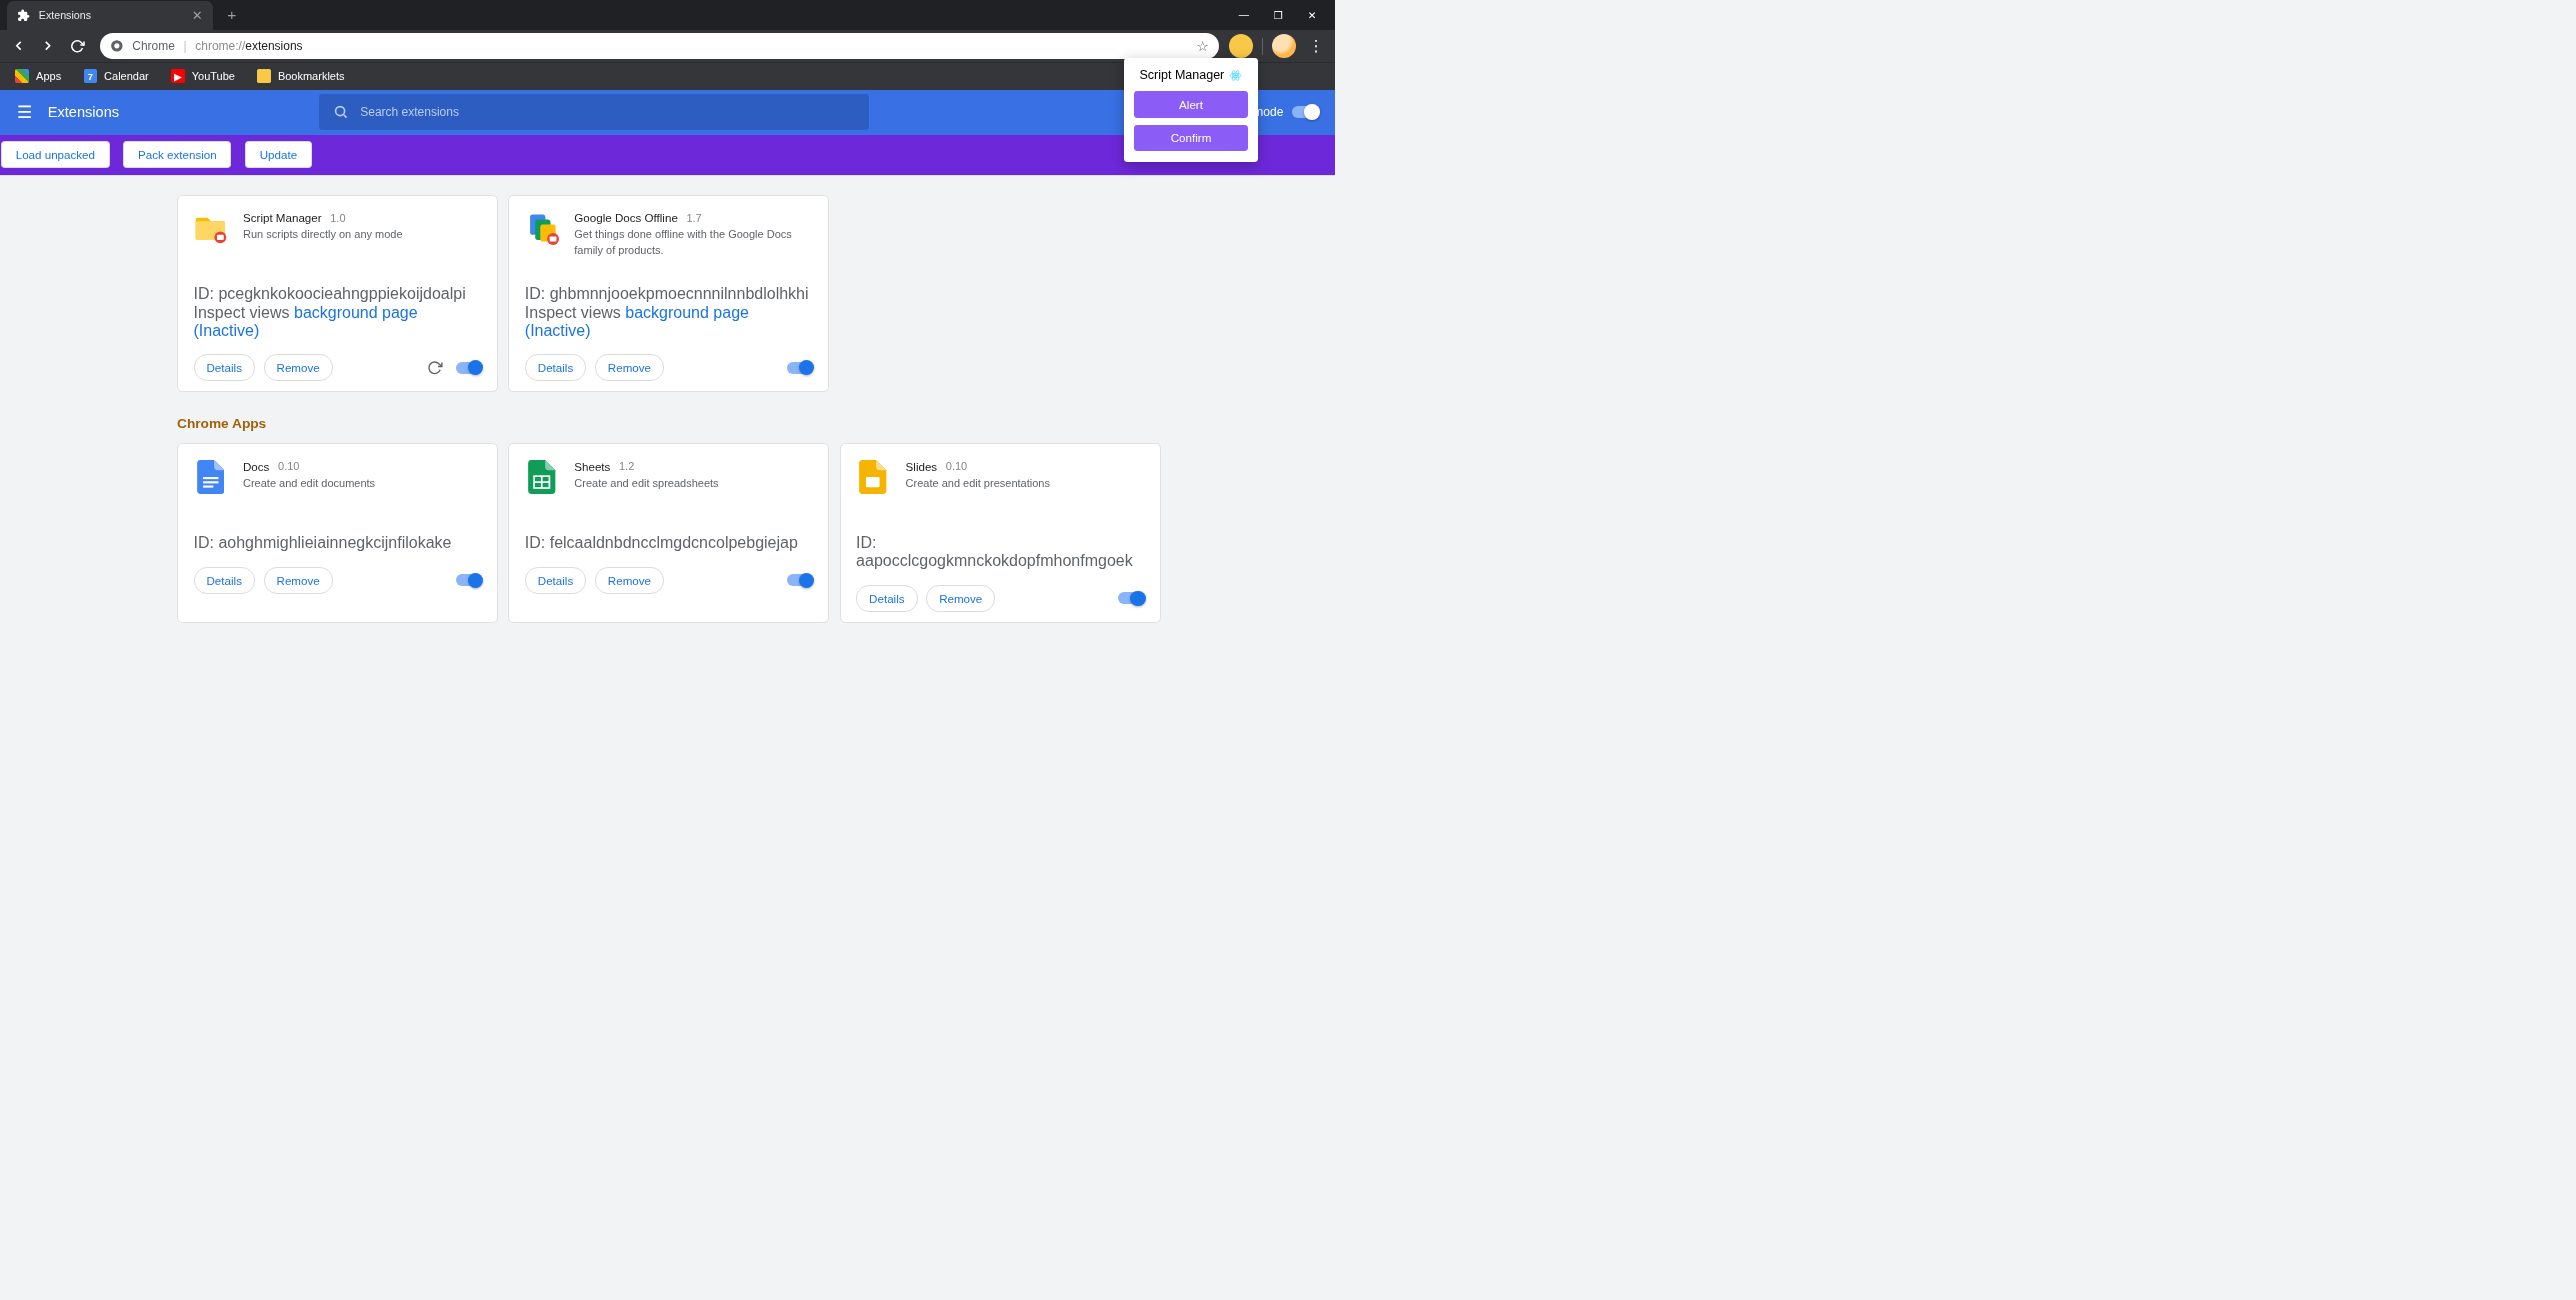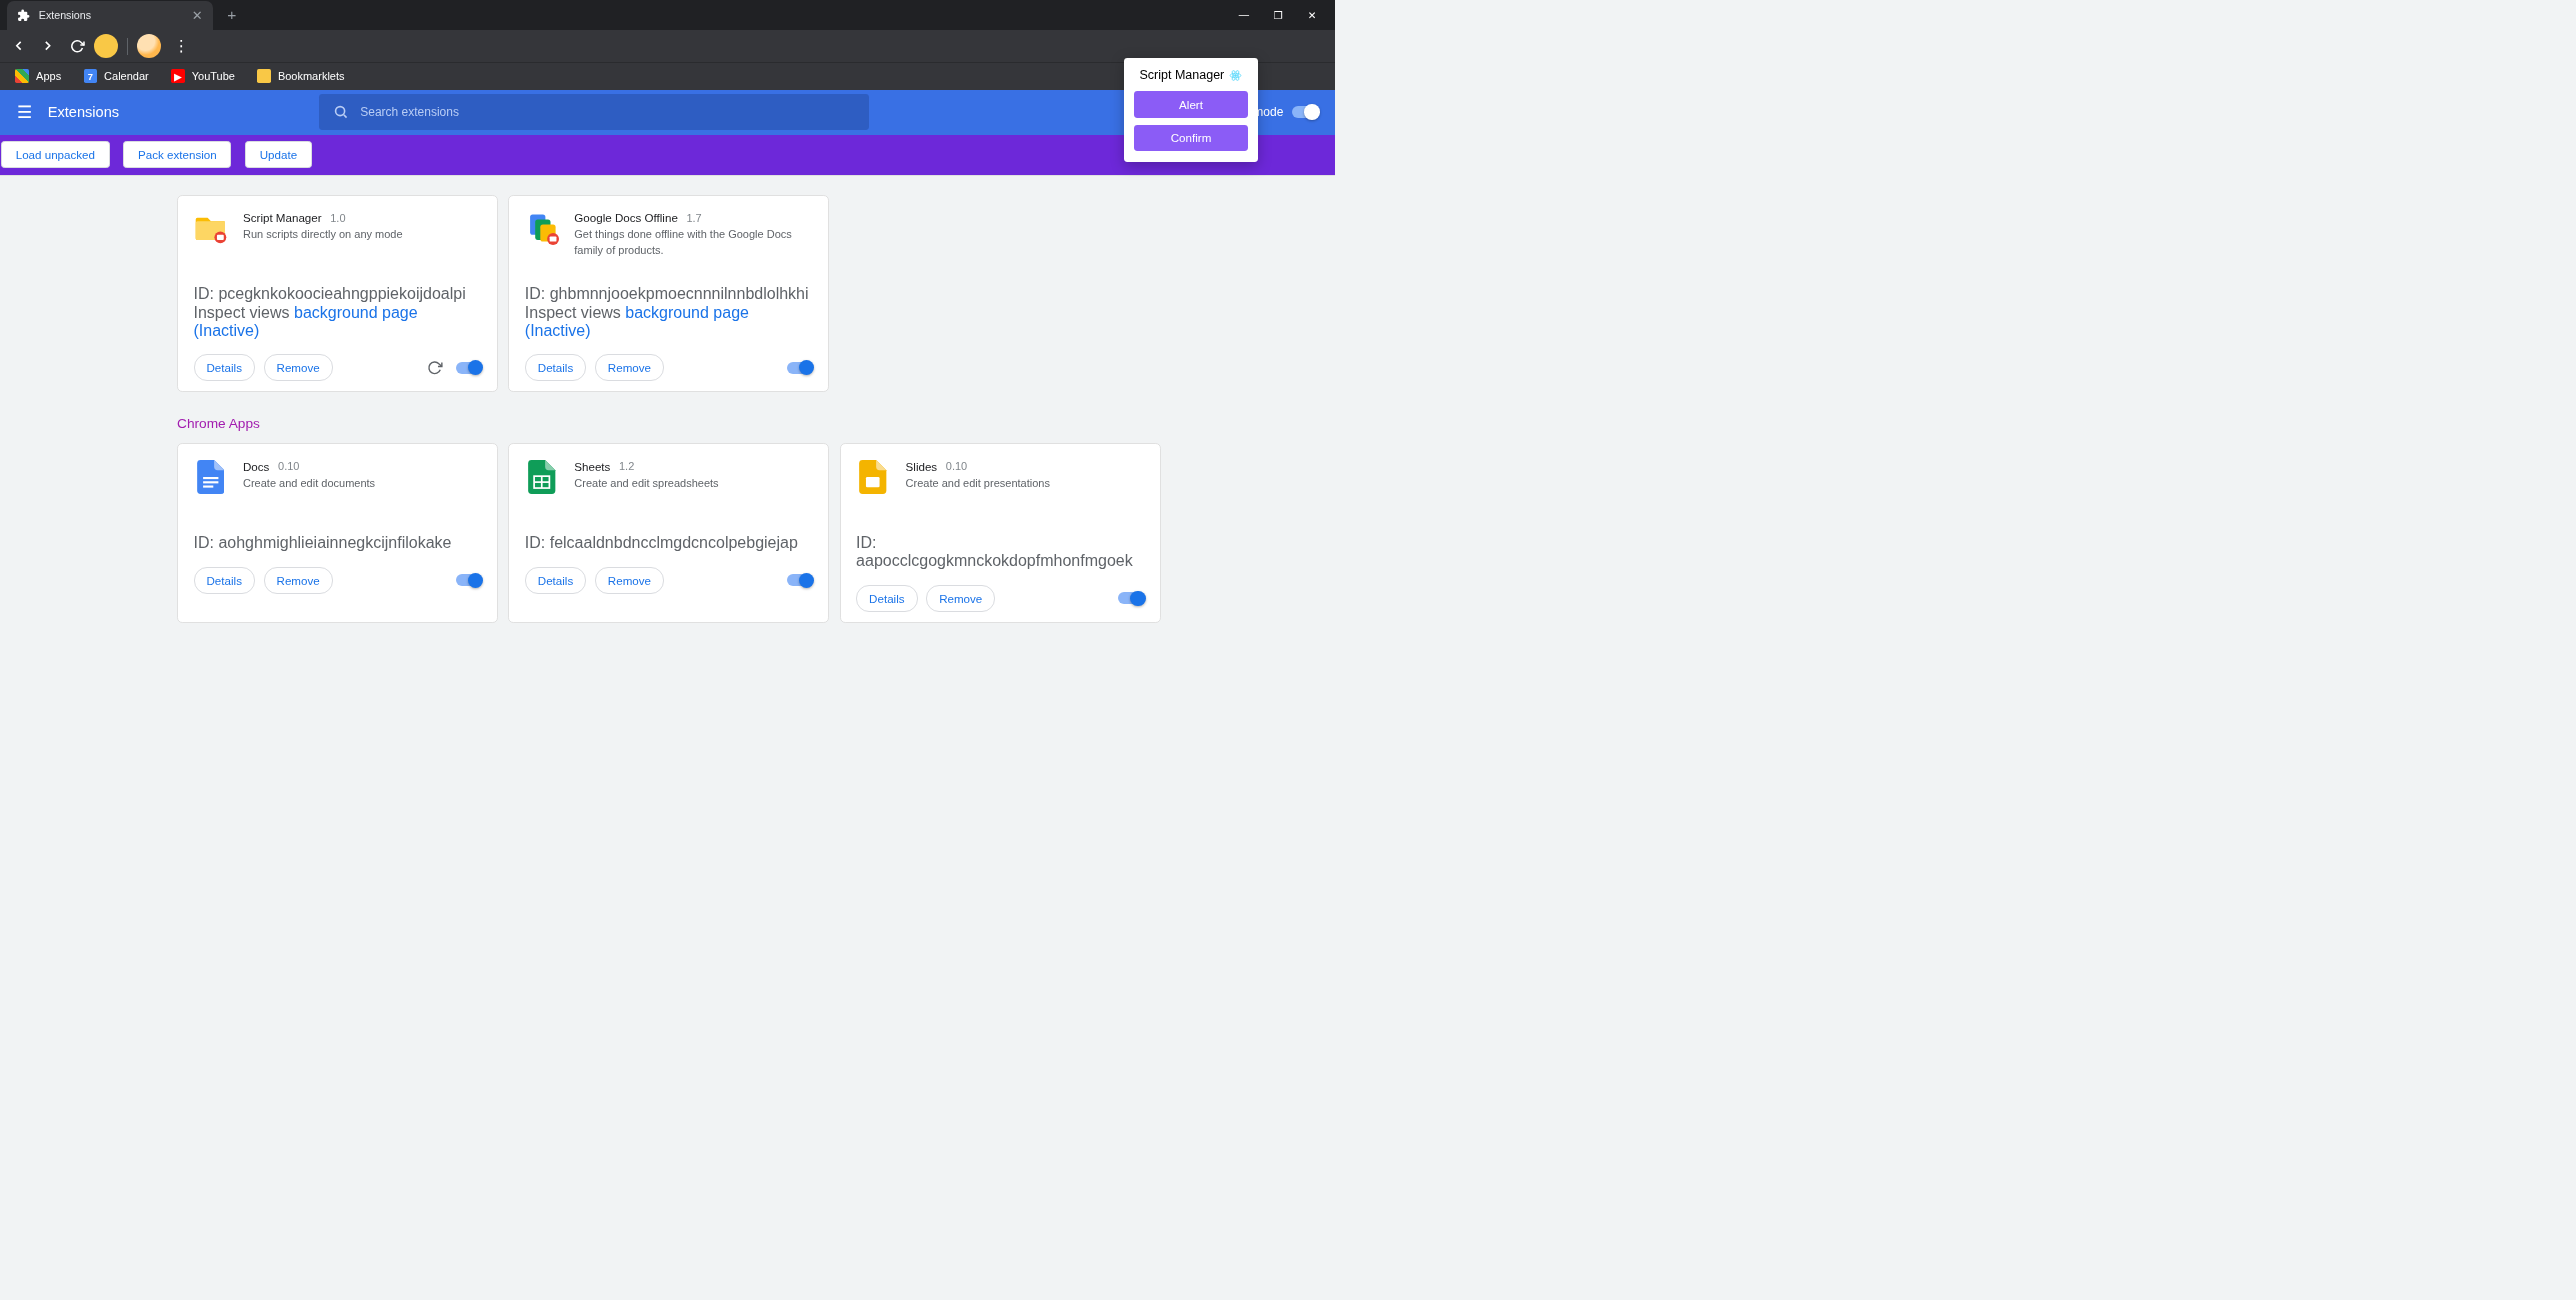--- a/index.html
+++ b/index.html
@@ -68,21 +68,21 @@
 .card-meta .id { margin-bottom: 1.7px; }
 .card-meta a { color: #1a73e8; text-decoration: none; }
 .card-footer { display: flex; align-items: center; margin-top: 13.7px; gap: 8.6px; }
 .small-btn { border: 0.9px solid #dadce0; background: #fff; color: #1a73e8; font-size: 11.6px; padding: 6px 12px; border-radius: 13px; cursor: pointer; }
 .refresh { margin-left: auto; color: #5f6368; cursor: pointer; width: 24px; height: 24px; display: flex; align-items: center; justify-content: center; }
 .spacer { margin-left: auto; }
 .switch { width: 26px; height: 12px; background: #8ab4f8; border-radius: 8.6px; position: relative; cursor: pointer; }
 .switch::after { content: ""; position: absolute; width: 15.5px; height: 15.5px; background: #1a73e8; border-radius: 50%; top: -1.7px; right: -1.7px; box-shadow: 0 0.9px 2.6px rgba(0,0,0,0.3); }
 .switch.white::after { background:#fff; }
 
-.section-title { font-size: 13.7px; color: #a21caf; margin: 24px 0 12px 158px; font-weight: 400; }
+.section-title { font-size: 13.7px; color: #a16207; margin: 24px 0 12px 158px; font-weight: 700; }
 
 
 .popup { position: absolute; top: 58px; right: 77px; width: 134px; background: #fff; border-radius: 3.4px; box-shadow: 0 3.4px 13.7px rgba(0,0,0,.25); padding: 10.3px; z-index: 100; }
 .popup-title-row { display: flex; align-items: center; gap: 5.2px; font-size: 12.5px; font-weight: 500; margin-bottom: 8.6px; justify-content: center; }
 .popup-btn { display: block; width: 100%; background: #8b5cf6; color: #fff; border: none; border-radius: 3.4px; padding: 6.9px 0; font-size: 11.6px; margin-top: 6.9px; cursor: pointer; }
 .popup-btn:first-of-type { margin-top: 0; }
 
 
 svg { display: block; }
 </style>
@@ -117,20 +117,32 @@
     <div class="nav-icon enabled">
       <svg width="15.5" height="15.5" viewBox="0 0 24 24" fill="none" stroke="#fff" stroke-width="2.5">
           <path d="M9 18l6-6-6-6"></path>
         </svg>
     </div>
     <div class="nav-icon enabled">
       <svg width="14.6" height="14.6" viewBox="0 0 24 24" fill="none" stroke="#fff" stroke-width="2.5">
           <path d="M23 4v6h-6"></path>
           <path d="M20.49 15a9 9 0 1 1-2.12-9.36L23 10"></path>
         </svg>
+    </div>
+    <div class="omnibox">
+      <span>
+        <svg width="13.7" height="13.7" viewBox="0 0 24 24">
+            <circle cx="12" cy="12" r="10" fill="#5f6368"></circle>
+            <circle cx="12" cy="12" r="4.5" fill="#fff"></circle>
+          </svg>
+      </span>
+      <span class="label">Chrome</span>
+      <span class="sep">|</span>
+      <span><span class="url-prefix">chrome://</span><span class="url-bold">extensions</span></span>
+      <span class="star">☆</span>
     </div>
     <div class="toolbar-right">
       <div class="icon-btn folder-btn"></div>
       <div class="divider-v"></div>
       <div class="icon-btn avatar"></div>
       <div class="icon-btn kebab">⋮</div>
     </div>
   </div>
 
   <div class="bookmarks-row">

